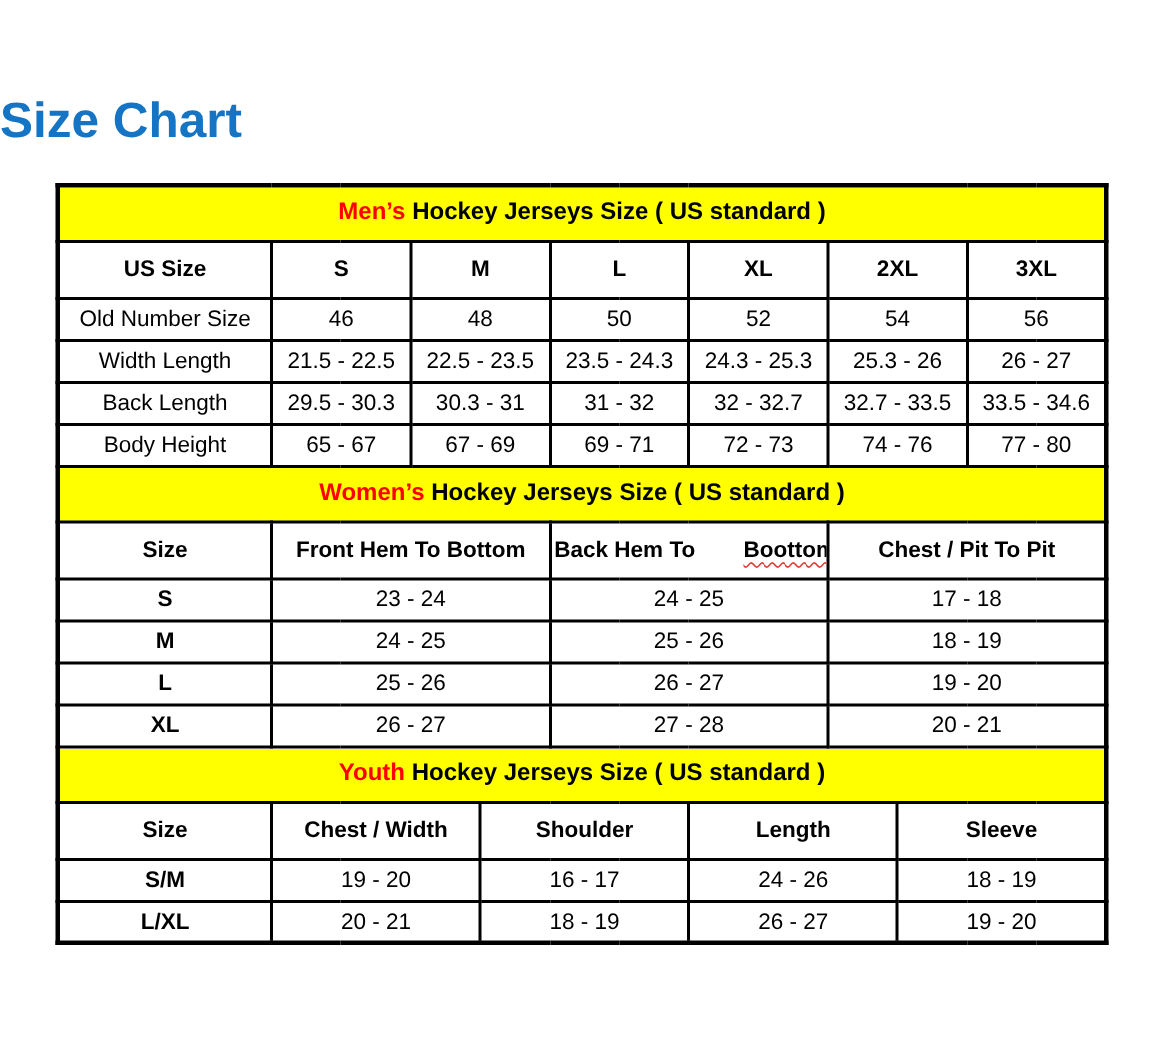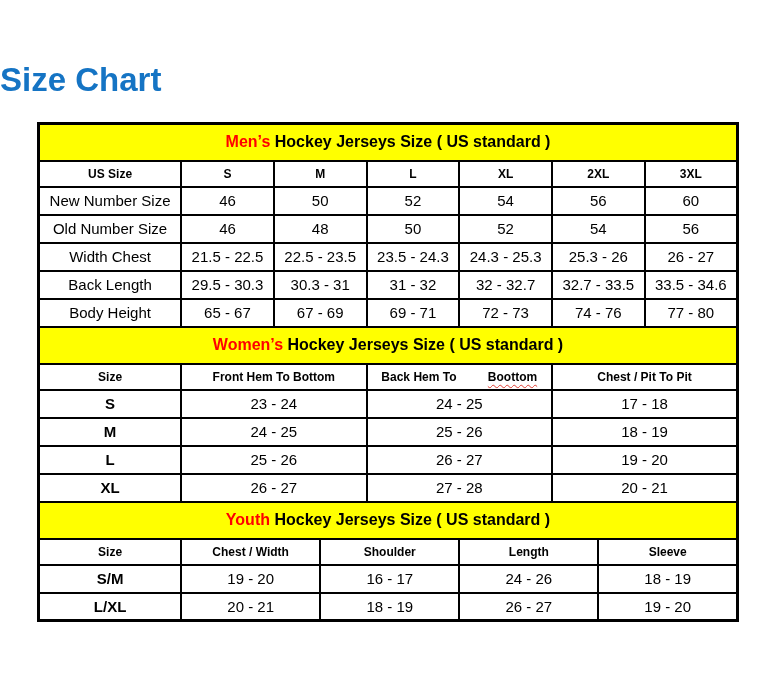--- a/index.html
+++ b/index.html
@@ -48,22 +48,22 @@
     white-space: nowrap;
   }
   tr.band-row td.band-cell {
     background: var(--band-bg);
     height: 37px;
     font-weight: bold;
     font-size: 16px;
   }
   .accent { color: var(--accent); }
   tr.header-row th {
-    height: 26px;
-    font-size: 12px;
+    height: 38px;
+    font-size: 15px;
     font-weight: bold;
     background: #FFFFFF;
   }
   tr.data-row td {
     height: 28px;
     font-size: 15px;
     font-weight: normal;
     background: #FFFFFF;
   }
   td.label-cell.bold { font-weight: bold; }
@@ -105,39 +105,30 @@
         <tr class="header-row">
           <th colspan="1">US Size</th>
           <th colspan="2">S</th>
           <th colspan="2">M</th>
           <th colspan="2">L</th>
           <th colspan="2">XL</th>
           <th colspan="2">2XL</th>
           <th colspan="2">3XL</th>
         </tr>
         <tr class="data-row">
-          <td class="label-cell">New Number Size</td>
-          <td colspan="2" class="value-cell">46</td>
-          <td colspan="2" class="value-cell">50</td>
-          <td colspan="2" class="value-cell">52</td>
-          <td colspan="2" class="value-cell">54</td>
-          <td colspan="2" class="value-cell">56</td>
-          <td colspan="2" class="value-cell">60</td>
-        </tr>
-        <tr class="data-row">
           <td class="label-cell">Old Number Size</td>
           <td colspan="2" class="value-cell">46</td>
           <td colspan="2" class="value-cell">48</td>
           <td colspan="2" class="value-cell">50</td>
           <td colspan="2" class="value-cell">52</td>
           <td colspan="2" class="value-cell">54</td>
           <td colspan="2" class="value-cell">56</td>
         </tr>
         <tr class="data-row">
-          <td class="label-cell">Width Chest</td>
+          <td class="label-cell">Width Length</td>
           <td colspan="2" class="value-cell">21.5 - 22.5</td>
           <td colspan="2" class="value-cell">22.5 - 23.5</td>
           <td colspan="2" class="value-cell">23.5 - 24.3</td>
           <td colspan="2" class="value-cell">24.3 - 25.3</td>
           <td colspan="2" class="value-cell">25.3 - 26</td>
           <td colspan="2" class="value-cell">26 - 27</td>
         </tr>
         <tr class="data-row">
           <td class="label-cell">Back Length</td>
           <td colspan="2" class="value-cell">29.5 - 30.3</td>

